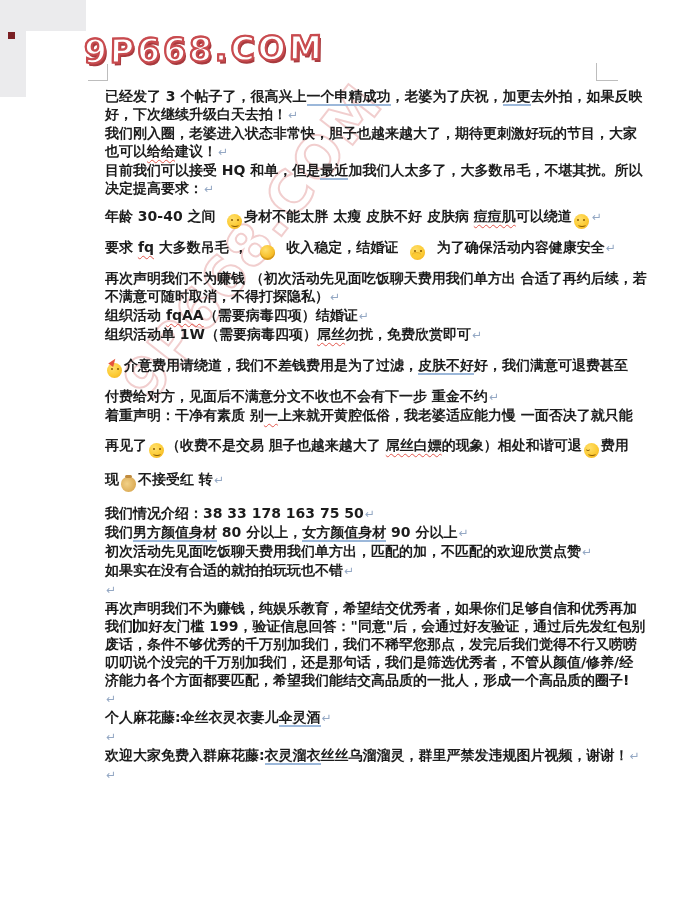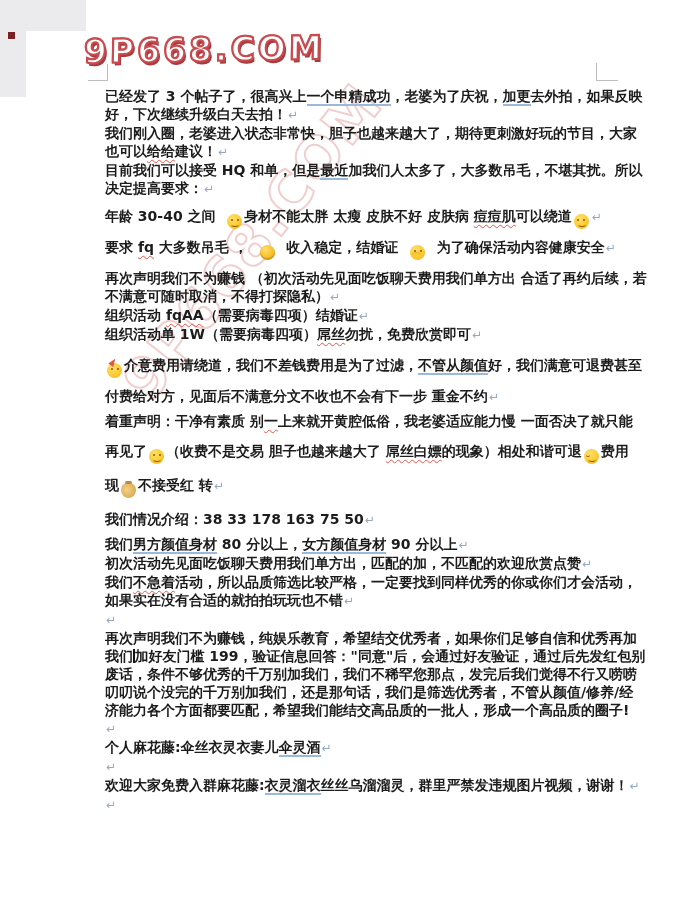--- a/index.html
+++ b/index.html
@@ -32,21 +32,21 @@
     font-size:56px;font-weight:800;letter-spacing:2px;
     color:rgba(255,255,255,0);-webkit-text-stroke:2px rgba(208,92,92,0.30);
     font-family:"DejaVu Sans",sans-serif;pointer-events:none;
   }
   
   .doc{
     position:absolute;left:105px;top:87px;width:520px;z-index:2;
     font-size:14px;font-weight:700;color:#1c1c1c;
   }
   .line{display:block;line-height:18px;min-height:18px;white-space:pre;}
-  .line.m0{margin-top:6px;}
+  .line.m0{}
   .line.m1{margin-top:9px;}
   .line.m2{margin-top:12px;}
   span.t{}
   span.u{border-bottom:2px solid #9cb8da;}
   span.w{text-decoration:underline;text-decoration-style:wavy;
     text-decoration-color:#e2574d;text-decoration-thickness:1px;text-underline-offset:3px;}
   span.p{color:#94a8c4;font-size:12px;font-weight:400;margin-left:1px;}
   span.c{display:inline-block;width:1.5px;height:14px;background:#111;vertical-align:-2px;}
   
   .e{display:inline-block;width:15px;height:15px;border-radius:50%;position:relative;
@@ -91,29 +91,28 @@
     <div class="line"><span class="t">我们刚入圈，老婆进入状态非常快，胆子也越来越大了，期待更刺激好玩的节目，大家</span></div>
     <div class="line"><span class="t">也可以</span><span class="w">给给</span><span class="t">建议！</span><span class="p">↵</span></div>
     <div class="line"><span class="t">目前我们可以接受 HQ 和单，但是</span><span class="u">最近</span><span class="t">加我们人太多了，大多数吊毛，不堪其扰。所以</span></div>
     <div class="line"><span class="t">决定提高要求：</span><span class="p">↵</span></div>
     <div class="line m1"><span class="t">年龄 30-40 之间  </span><span class="e smile">😊</span><span class="t">身材不能太胖 太瘦 皮肤不好 皮肤病 </span><span class="w">痘痘肌</span><span class="t">可以绕道</span><span class="e smile">😊</span><span class="p">↵</span></div>
     <div class="line m1"><span class="t">要求 </span><span class="w">fq</span><span class="t"> 大多数吊毛 ，  </span><span class="e fist">✊</span><span class="t">  收入稳定，结婚证  </span><span class="e hand-over-mouth">🤭</span><span class="t">  为了确保活动内容健康安全</span><span class="p">↵</span></div>
     <div class="line m1"><span class="t">再次声明我们不为赚钱 （初次活动先见面吃饭聊天费用我们单方出 合适了再约后续，若</span></div>
     <div class="line"><span class="t">不满意可随时取消，不得打探隐私）</span><span class="p">↵</span></div>
     <div class="line"><span class="t">组织活动 </span><span class="w">fqAA</span><span class="t">（需要病毒四项）结婚证</span><span class="p">↵</span></div>
     <div class="line"><span class="t">组织活动单 1W（需要病毒四项）</span><span class="w">屌丝</span><span class="t">勿扰，免费欣赏即可</span><span class="p">↵</span></div>
-    <div class="line m2"><span class="e party">🥳</span><span class="t">介意费用请绕道，我们不差钱费用是为了过滤，</span><span class="u">不管从颜值</span><span class="t">好，我们满意可退费甚至</span></div>
+    <div class="line m2"><span class="e party">🥳</span><span class="t">介意费用请绕道，我们不差钱费用是为了过滤，</span><span class="u">皮肤不好</span><span class="t">好，我们满意可退费甚至</span></div>
     <div class="line m1"><span class="t">付费给对方，见面后不满意分文不收也不会有下一步 重金不约</span><span class="p">↵</span></div>
     <div class="line m0"><span class="t">着重声明：干净有素质 别</span><span class="w">一</span><span class="t">上来就开黄腔低俗，我老婆适应能力慢 一面否决了就只能</span></div>
     <div class="line m2"><span class="t">再见了</span><span class="e smile">😊</span><span class="t">（收费不是交易 胆子也越来越大了 </span><span class="w">屌丝白嫖</span><span class="t">的现象）相处和谐可退</span><span class="e relieved">😌</span><span class="t">费用</span></div>
     <div class="line m2"><span class="t">现</span><span class="e money-bag">💰</span><span class="t">不接受红 转</span><span class="p">↵</span></div>
     <div class="line m2"><span class="t">我们情况介绍：38 33 178 163 75 50</span><span class="p">↵</span></div>
     <div class="line m0"><span class="t">我们</span><span class="u">男方颜值身材</span><span class="t"> 80 分以上，</span><span class="u">女方颜值身材</span><span class="t"> 90 分以上</span><span class="p">↵</span></div>
     <div class="line"><span class="t">初次活动先见面吃饭聊天费用我们单方出，匹配的加，不匹配的欢迎欣赏点赞</span><span class="p">↵</span></div>
-    <div class="line"><span class="t">我们</span><span class="w">不急着</span><span class="t">活动，所以品质筛选比较严格，一定要找到同样优秀的你或你们才会活动，</span></div>
     <div class="line"><span class="t">如果实在没有合适的就拍拍玩玩也不错</span><span class="p">↵</span></div>
     <div class="line"><span class="p">↵</span></div>
     <div class="line"><span class="t">再次声明我们不为赚钱，纯娱乐教育，希望结交优秀者，如果你们足够自信和优秀再加</span></div>
     <div class="line"><span class="t">我们</span><span class="c"></span><span class="t">加好友门槛 199，验证信息回答："同意"后，会通过好友验证，通过后先发红包别</span></div>
     <div class="line"><span class="t">废话，条件不够优秀的千万别加我们，我们不稀罕您那点，发完后我们觉得不行又唠唠</span></div>
     <div class="line"><span class="t">叨叨说个没完的千万别加我们，还是那句话，我们是筛选优秀者，不管从颜值/修养/经</span></div>
     <div class="line"><span class="t">济能力各个方面都要匹配，希望我们能结交高品质的一批人，形成一个高品质的圈子!</span></div>
     <div class="line"><span class="p">↵</span></div>
     <div class="line"><span class="t">个人麻花藤:伞丝衣灵衣妻儿</span><span class="u">伞灵酒</span><span class="p">↵</span></div>
     <div class="line"><span class="p">↵</span></div>

